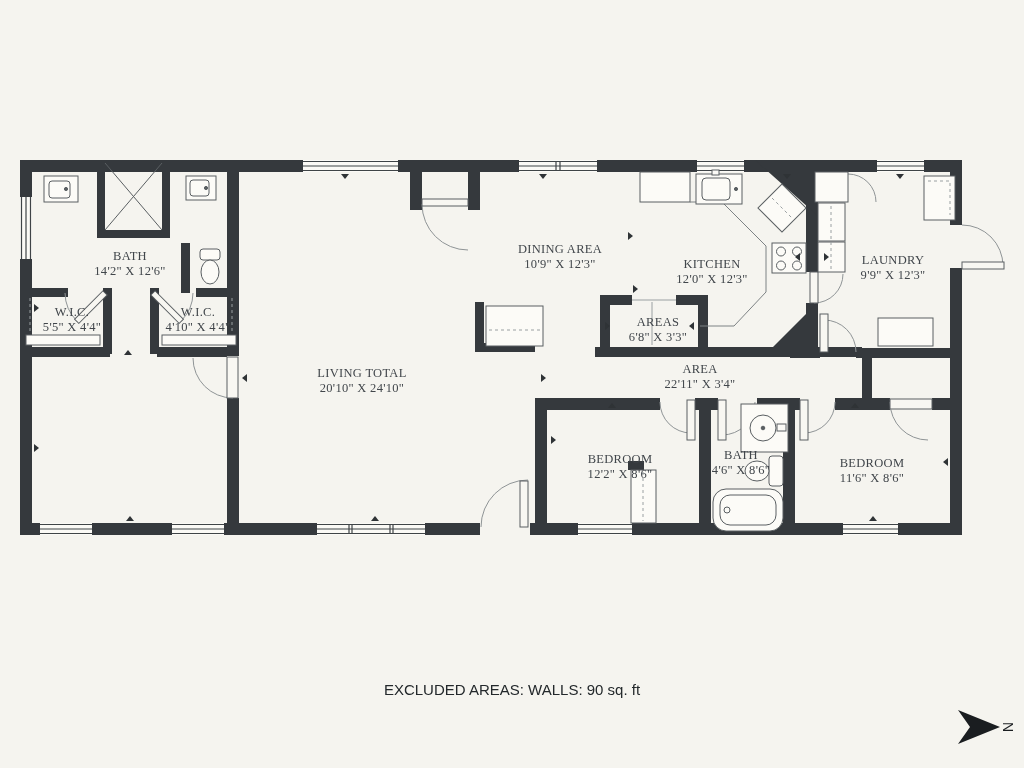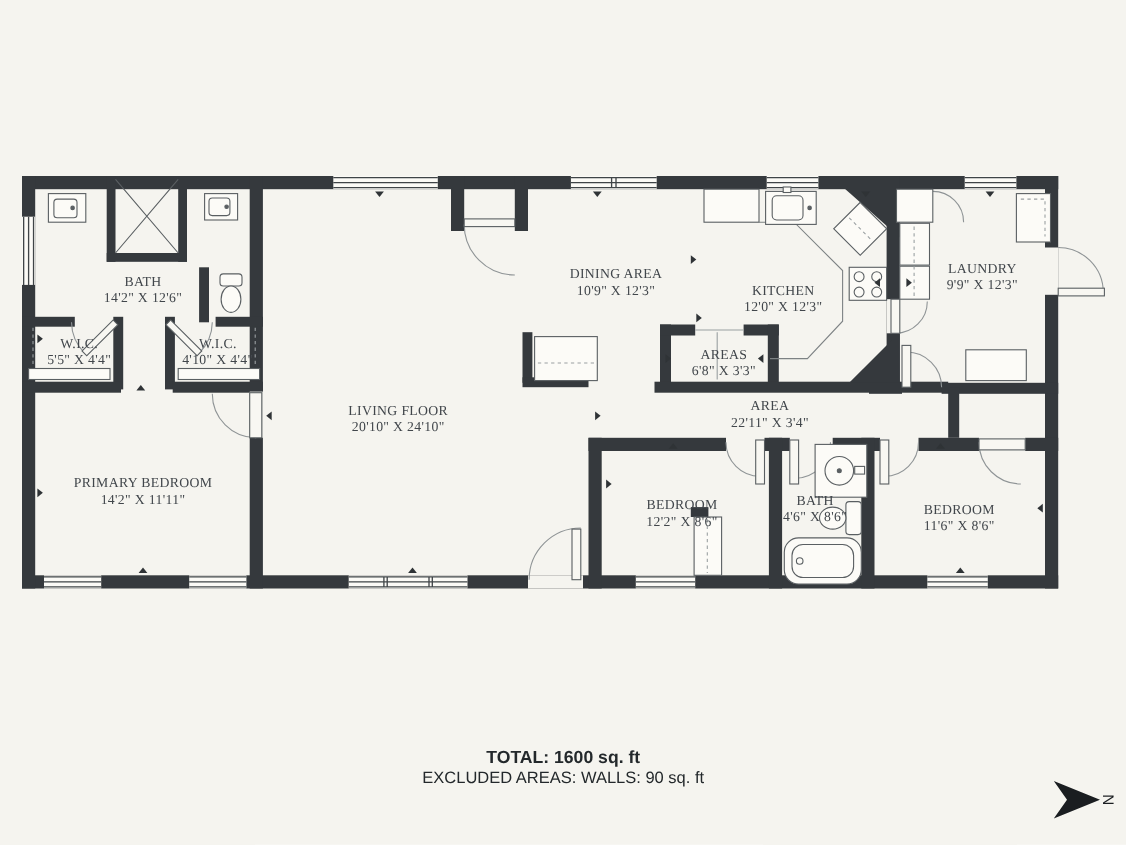--- a/index.html
+++ b/index.html
@@ -286,51 +286,46 @@
     <span class="dims">4'10" X 4'4"</span>
   </div>
   <div class="room-label" style="left:560px;top:257px">
     <span>DINING AREA</span>
     <span class="dims">10'9" X 12'3"</span>
   </div>
   <div class="room-label" style="left:712px;top:272px">
     <span>KITCHEN</span>
     <span class="dims">12'0" X 12'3"</span>
   </div>
-  <div class="room-label" style="left:893px;top:252px">
+  <div class="room-label" style="left:893px;top:268px">
     <span>LAUNDRY</span>
     <span class="dims">9'9" X 12'3"</span>
   </div>
   <div class="room-label" style="left:658px;top:330px">
     <span>AREAS</span>
     <span class="dims">6'8" X 3'3"</span>
   </div>
   <div class="room-label" style="left:362px;top:381px">
-    <span>LIVING FLOOR</span>
+    <span>LIVING TOTAL</span>
     <span class="dims">20'10" X 24'10"</span>
   </div>
   <div class="room-label" style="left:700px;top:377px">
     <span>AREA</span>
     <span class="dims">22'11" X 3'4"</span>
   </div>
-  <div class="room-label" style="left:130px;top:447px">
-    <span>PRIMARY BEDROOM</span>
-    <span class="dims">14'2" X 11'11"</span>
-  </div>
   <div class="room-label" style="left:620px;top:467px">
     <span>BEDROOM</span>
     <span class="dims">12'2" X 8'6"</span>
   </div>
   <div class="room-label" style="left:741px;top:463px">
     <span>BATH</span>
     <span class="dims">4'6" X 8'6"</span>
   </div>
   <div class="room-label" style="left:872px;top:471px">
     <span>BEDROOM</span>
     <span class="dims">11'6" X 8'6"</span>
   </div>
 
   <div class="summary">
-    <div class="total">TOTAL: 1600 sq. ft</div>
     <div>EXCLUDED AREAS: WALLS: 90 sq. ft</div>
   </div>
 
 </div>
 
 </body></html>

